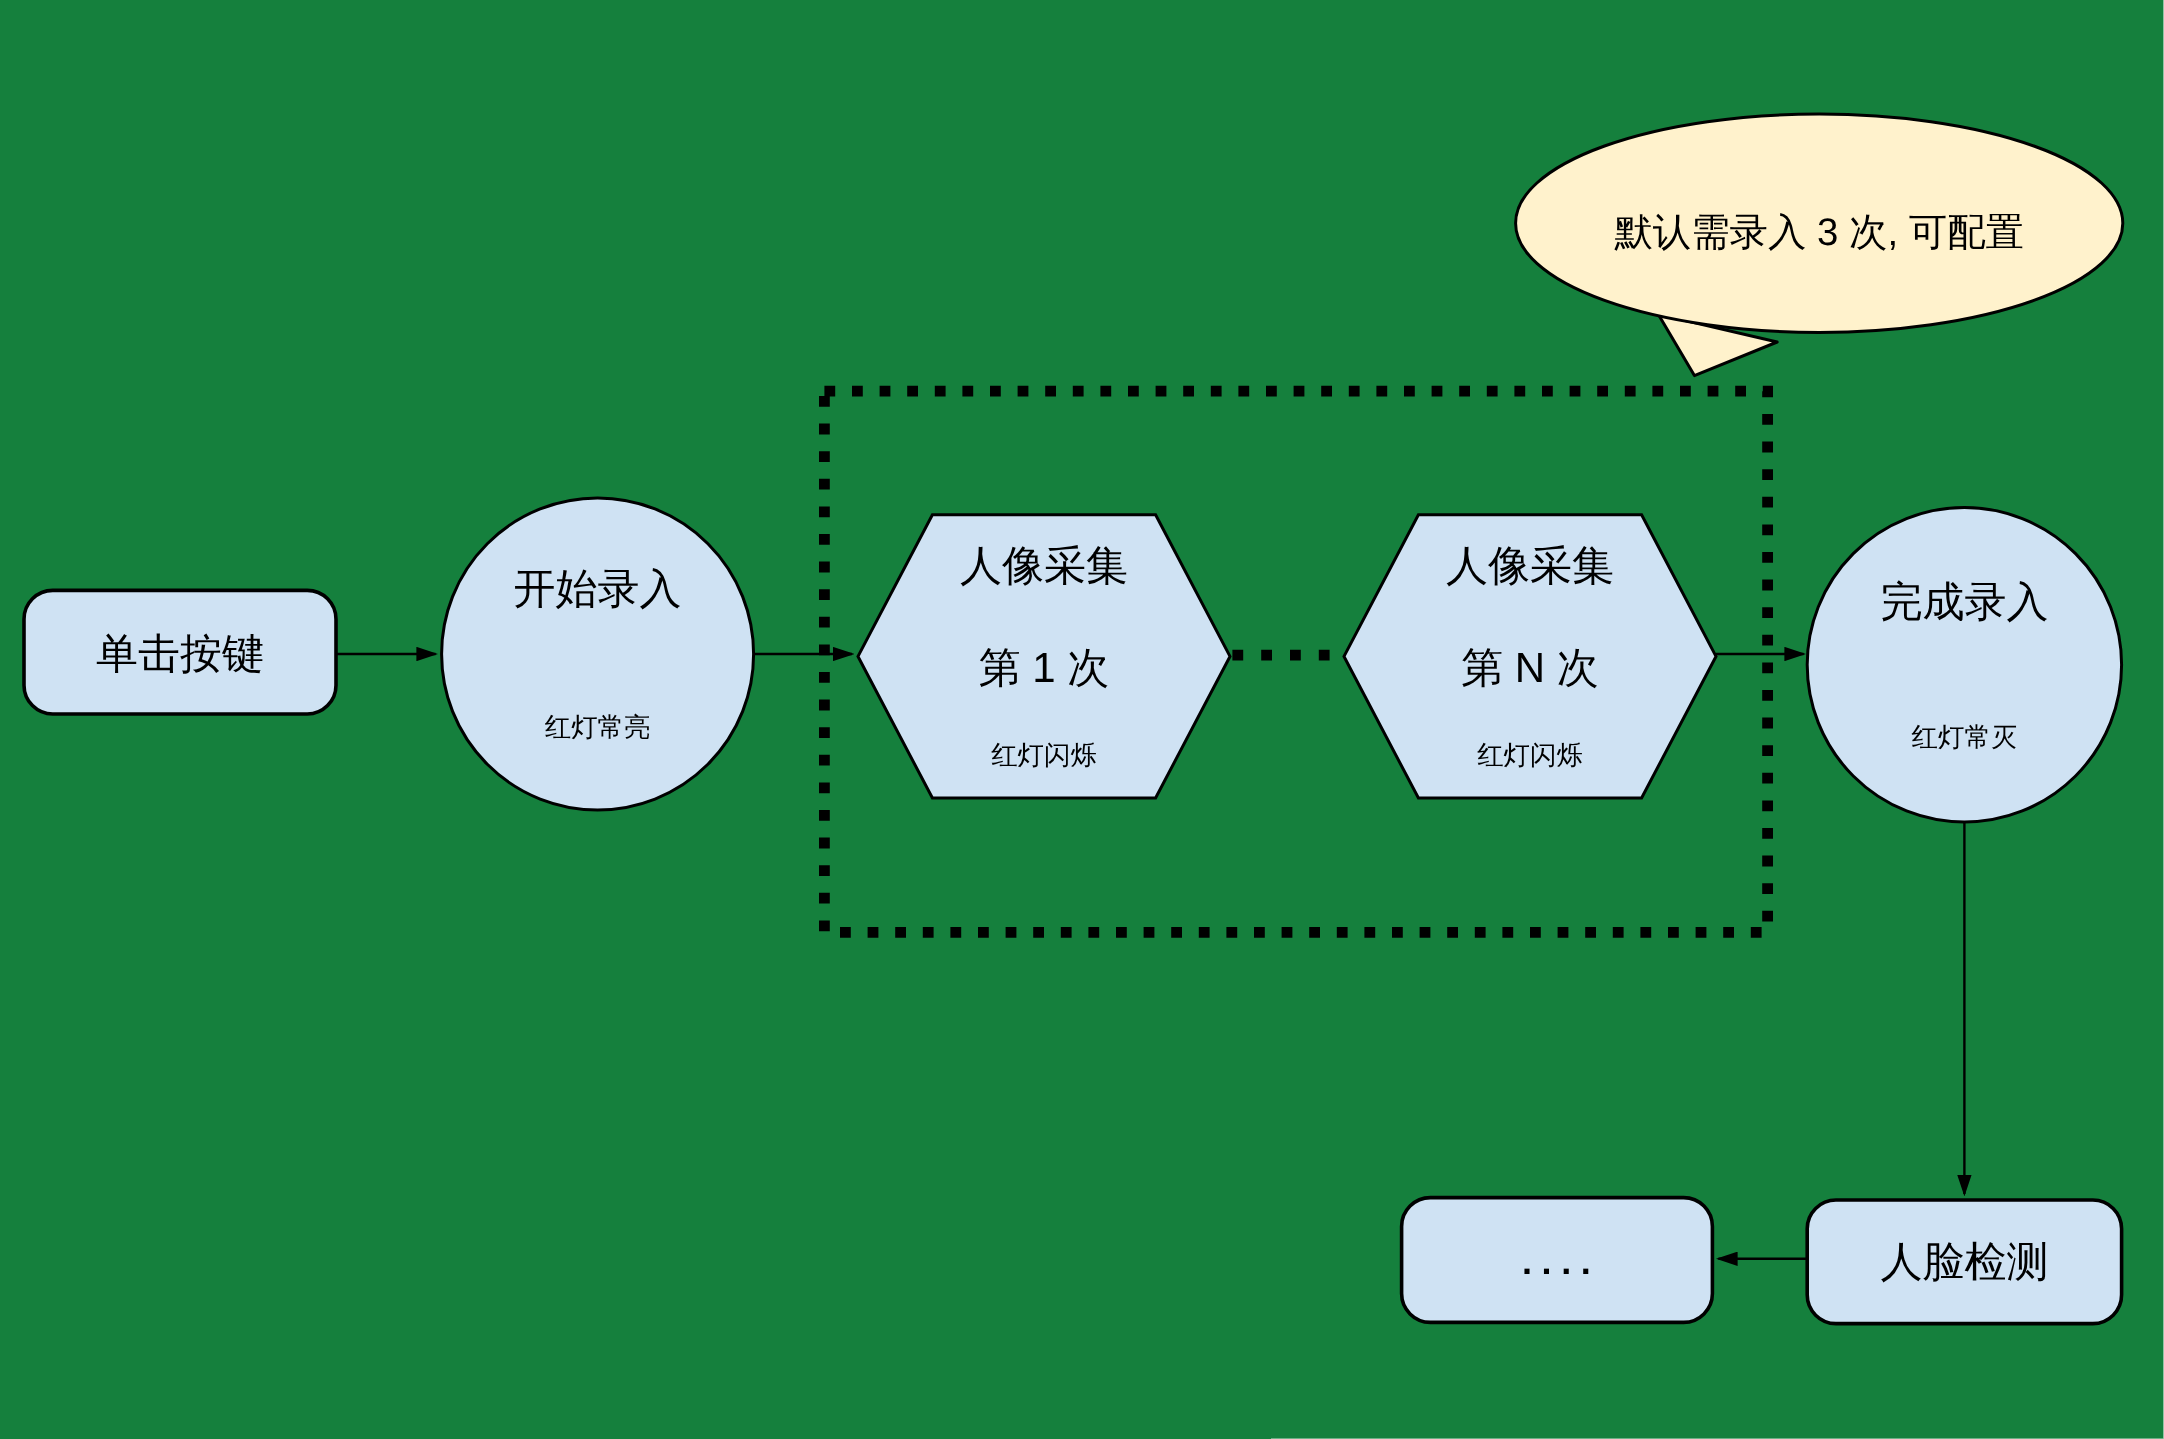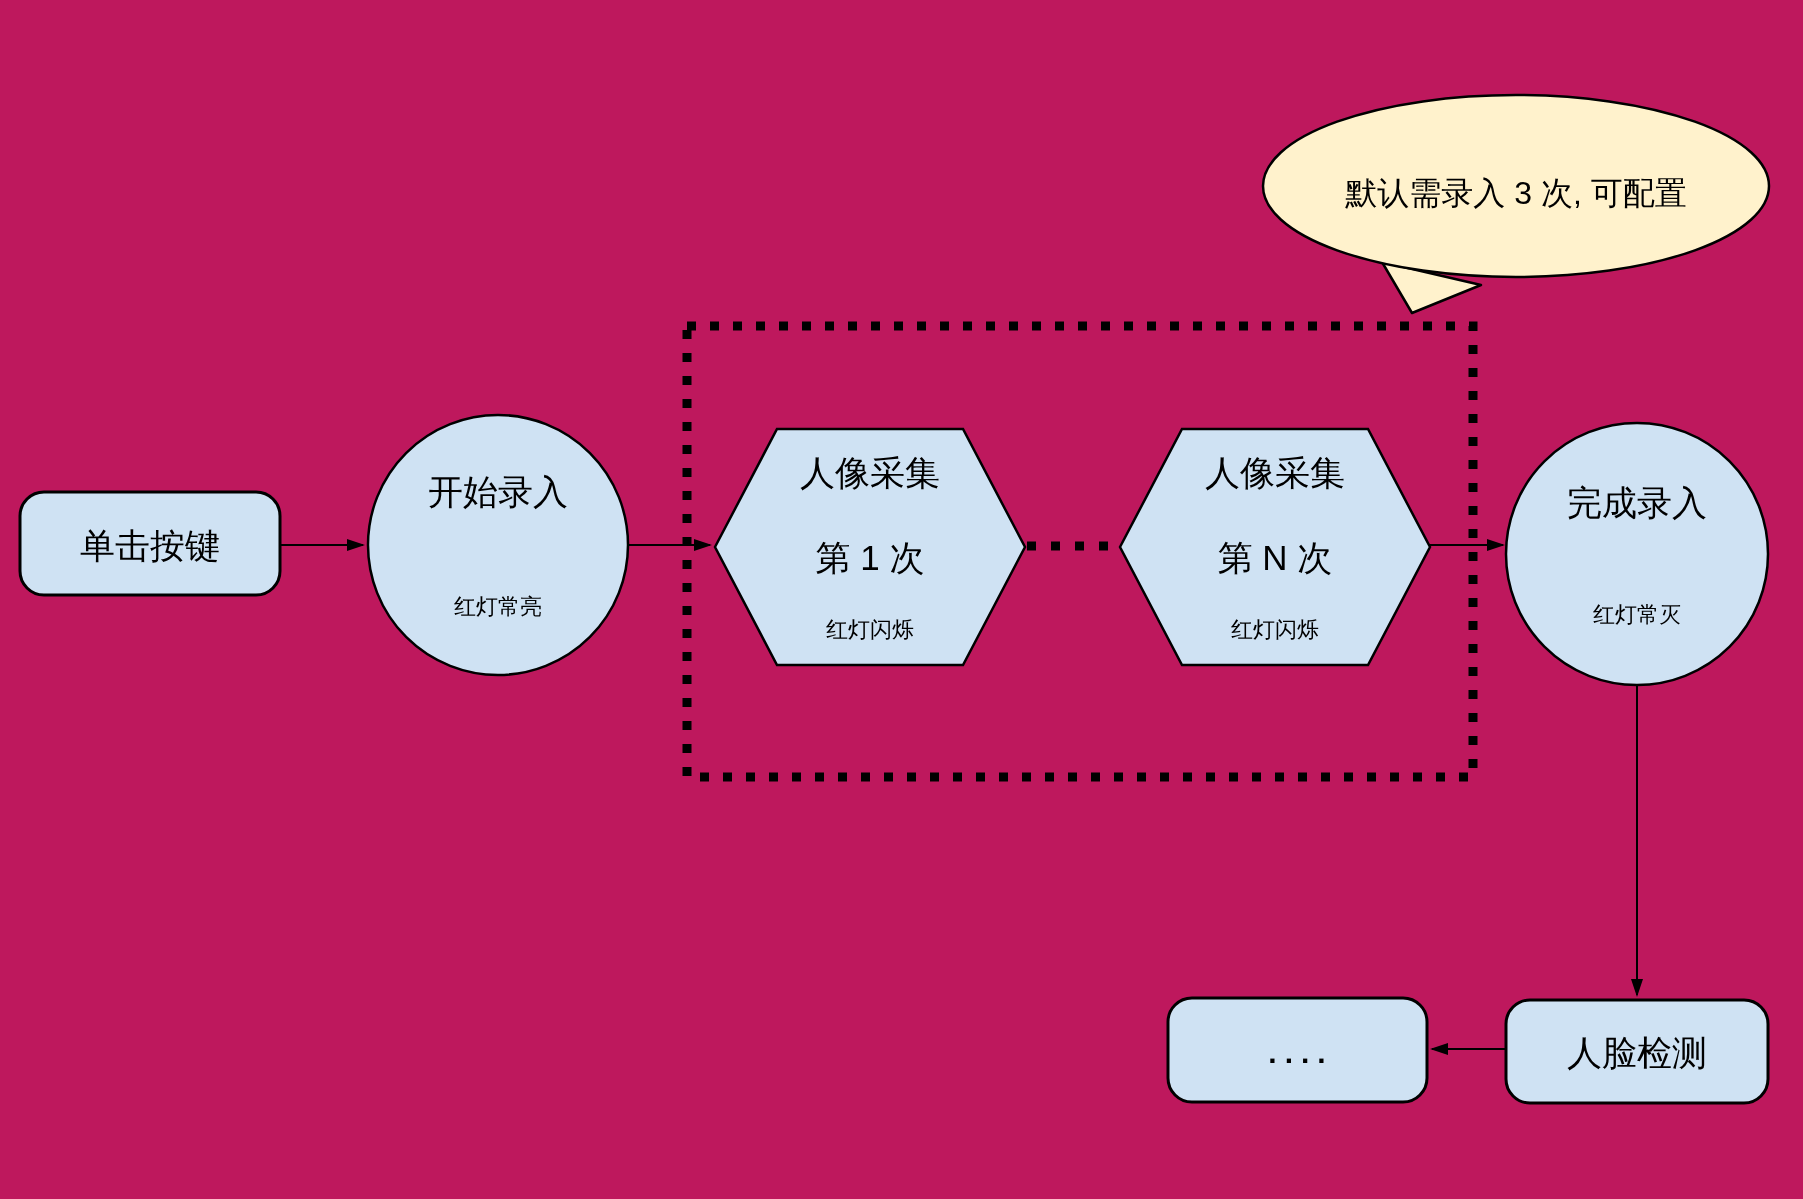--- a/index.html
+++ b/index.html
@@ -1,20 +1,20 @@
 <!DOCTYPE html>
 <html><head>
 <meta charset="utf-8">
 <style>
   html, body { margin: 0; padding: 0; background: #ffffff; }
   .canvas-wrap {
     position: relative;
     width: 1803px;
     height: 1199px;
-    background: #be185d;
+    background: #15803d;
     font-family: "Liberation Sans", "DejaVu Sans", sans-serif;
   }
   svg text {
     font-family: "Liberation Sans", "DejaVu Sans", sans-serif;
     fill: #000000;
     text-anchor: middle;
     dominant-baseline: central;
   }
   .node-label   { font-size: 35px; }
   .node-sublabel{ font-size: 22px; }

